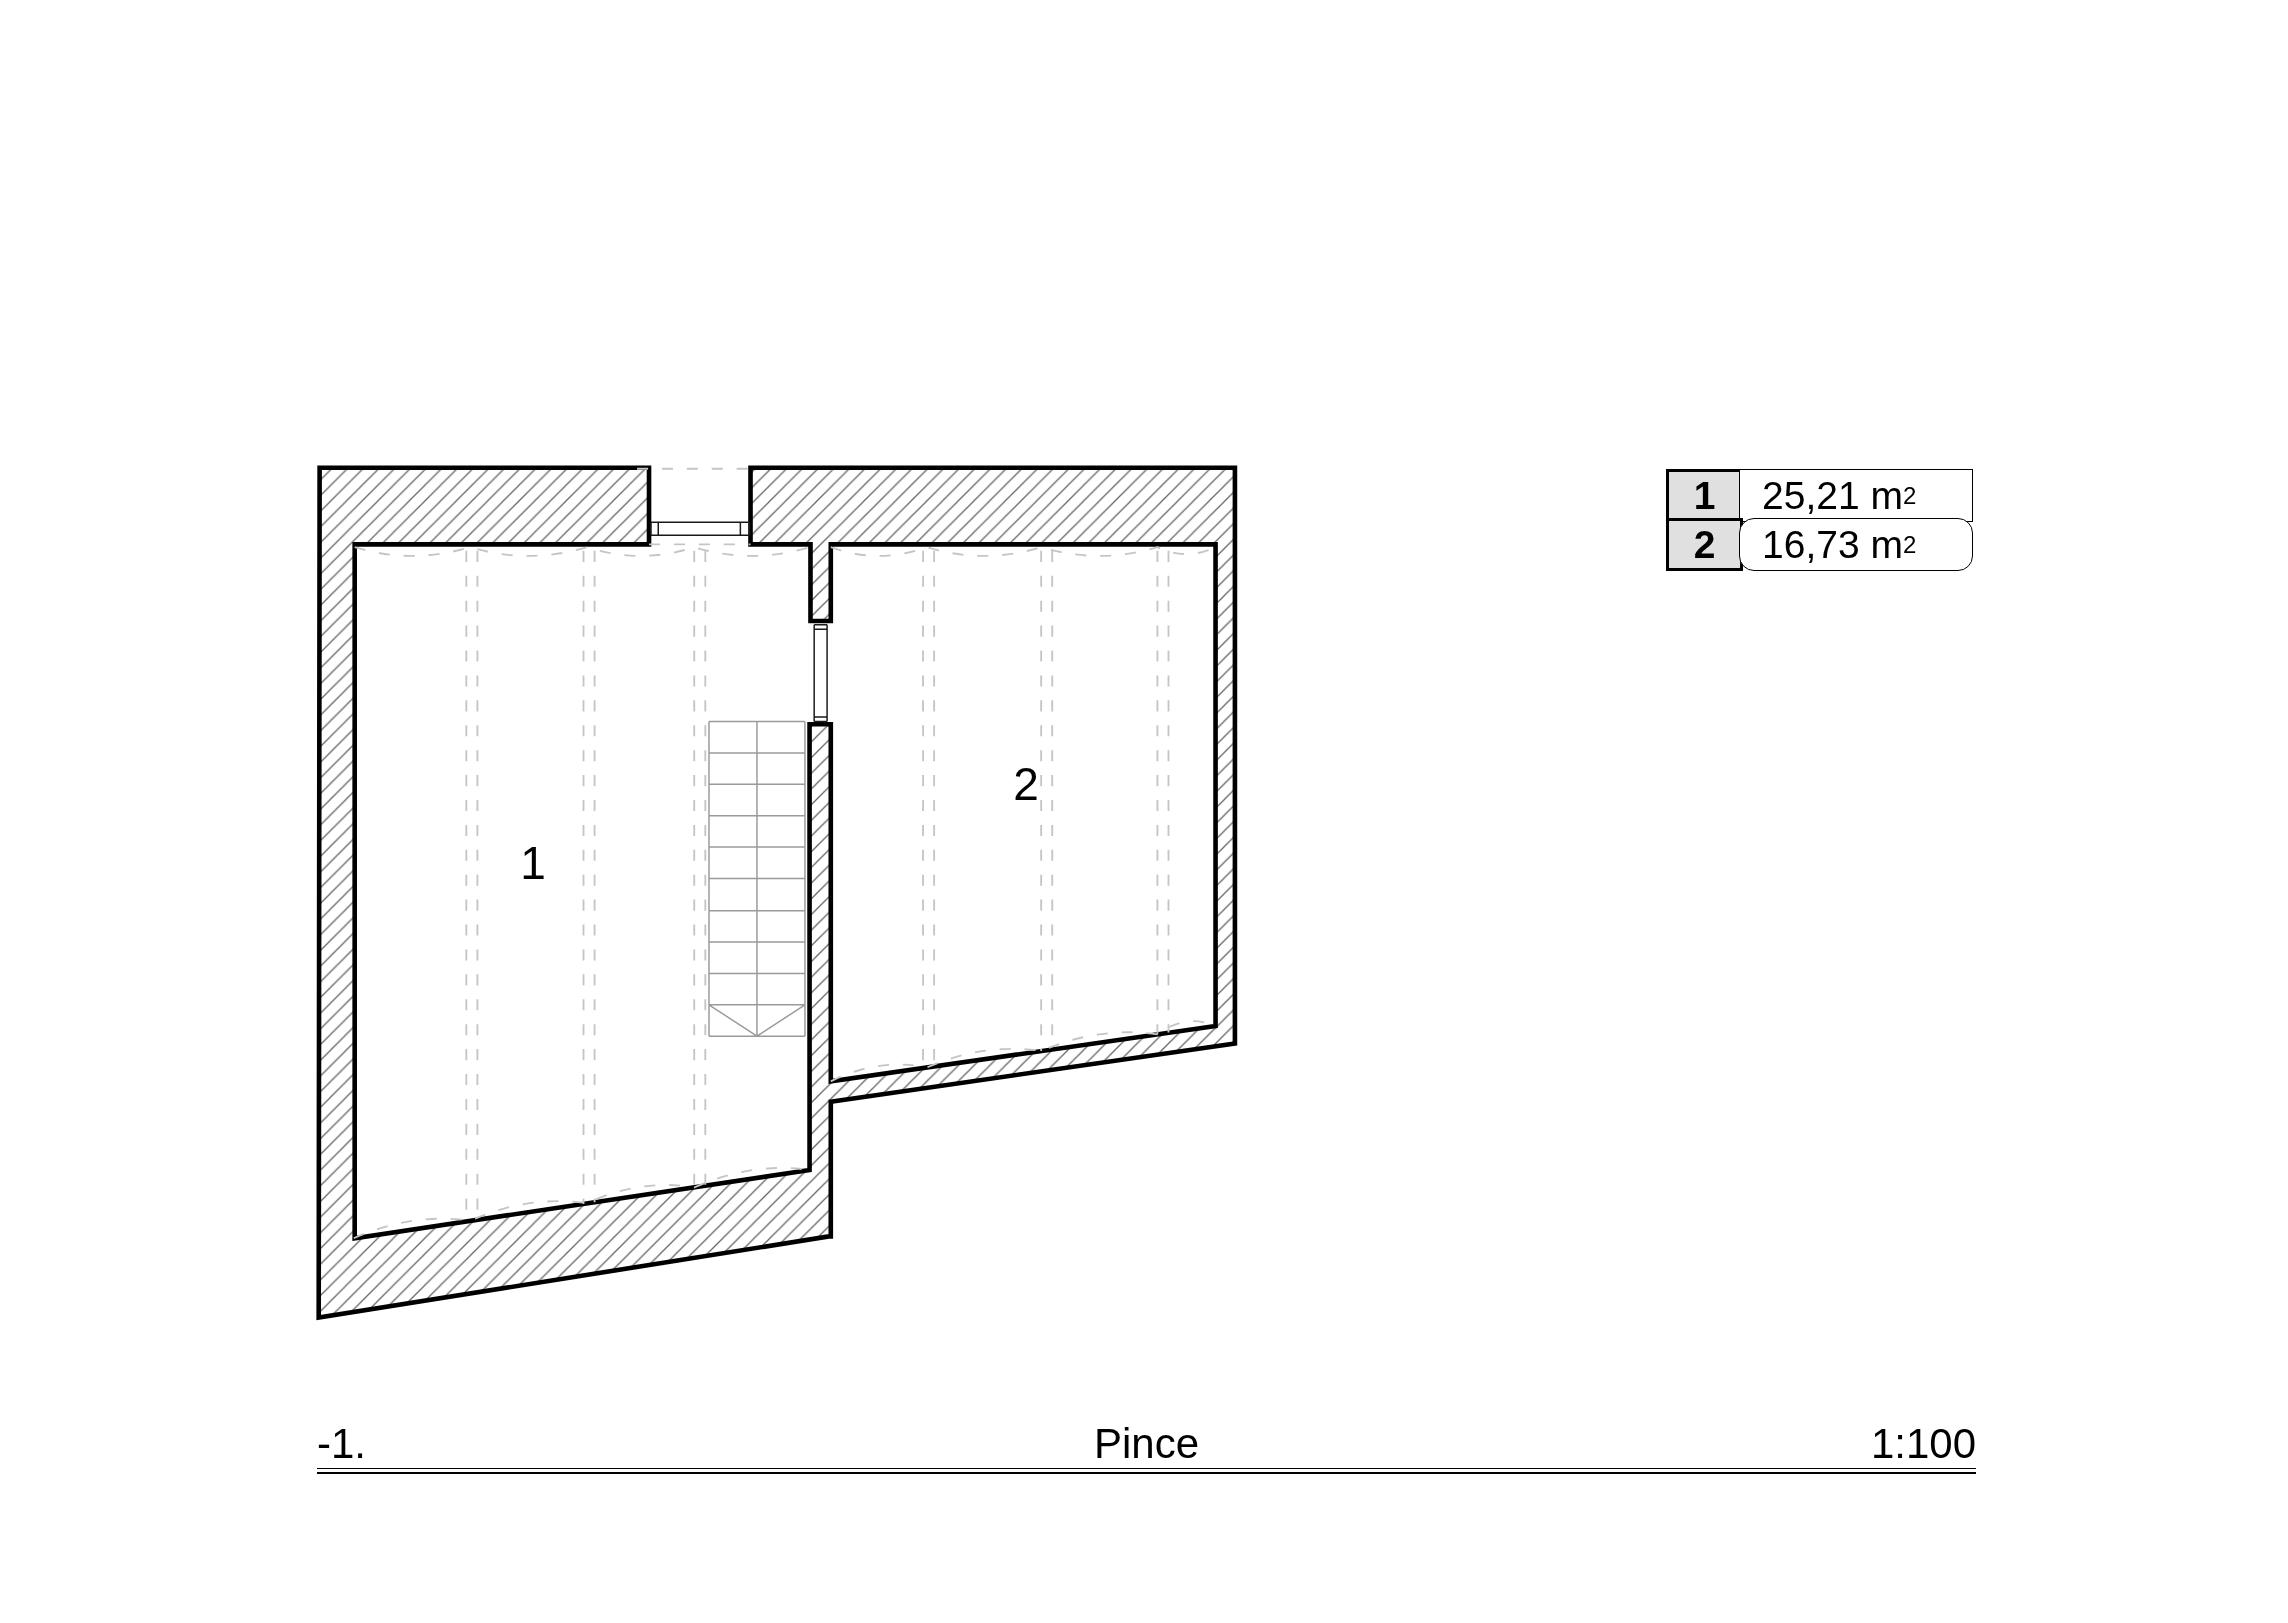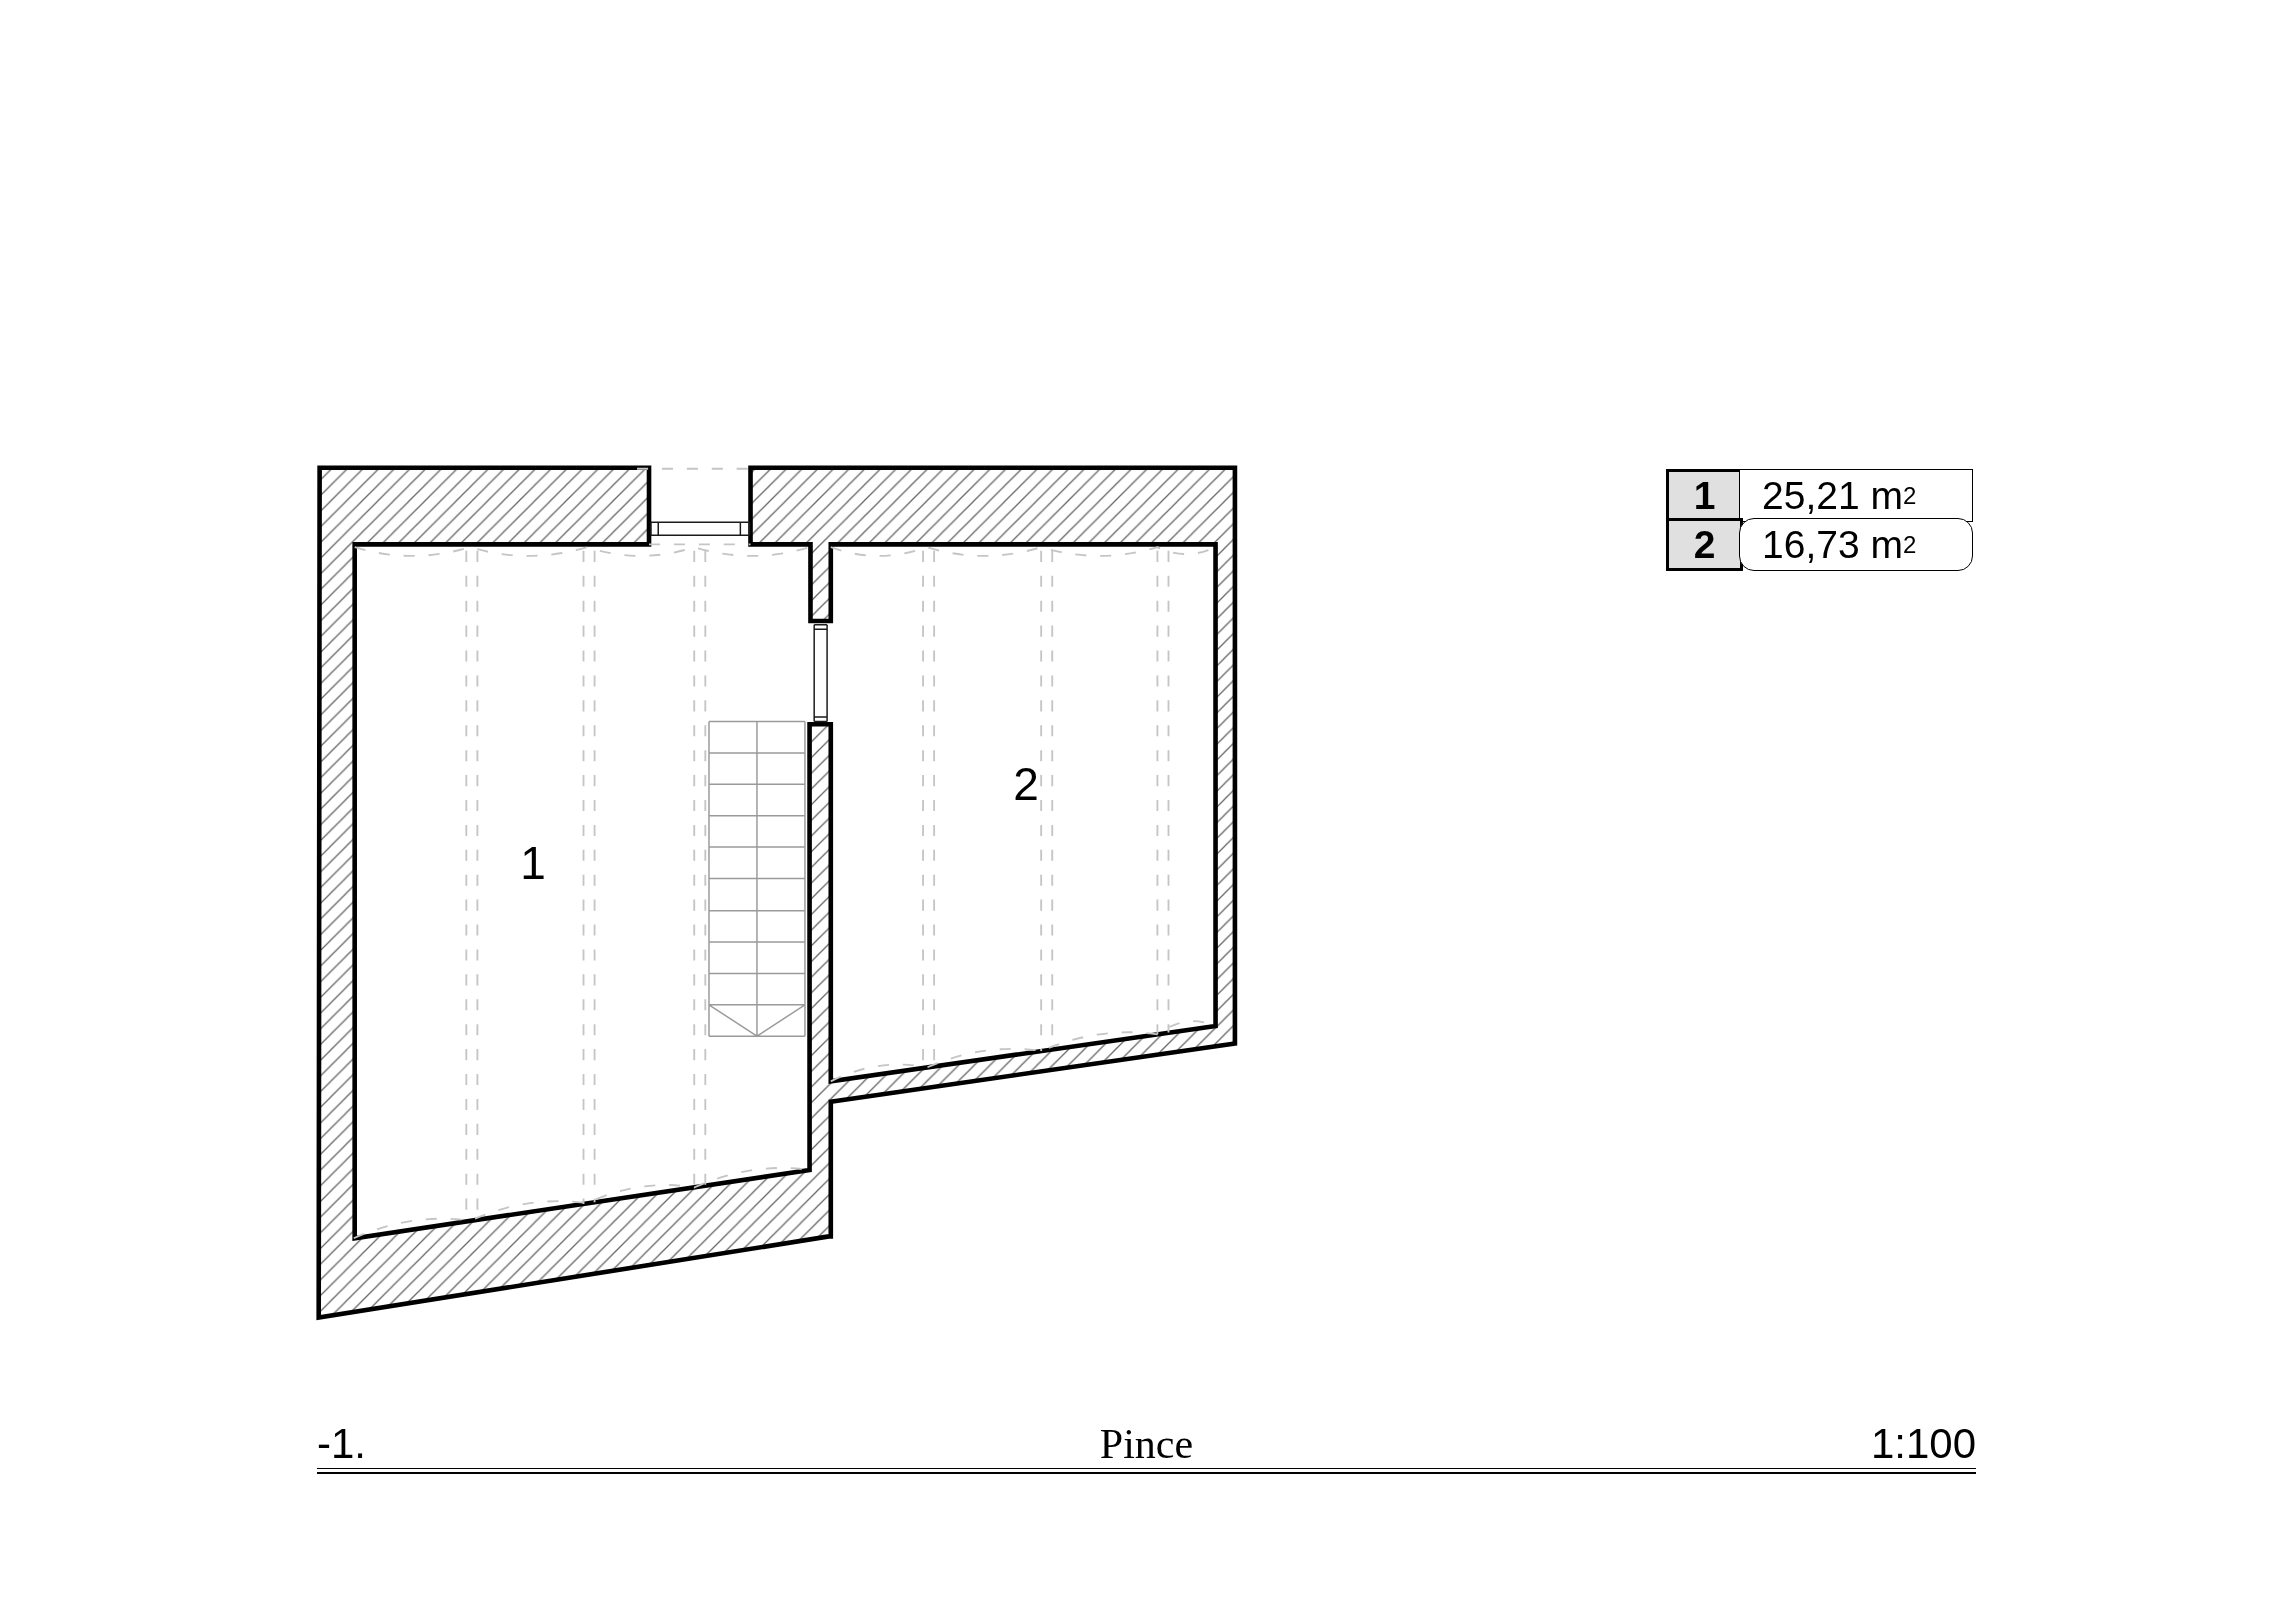--- a/index.html
+++ b/index.html
@@ -87,21 +87,20 @@
     position: absolute;
     left: 0;
     top: 0;
   }
   .title-name {
     position: absolute;
     left: 0;
     width: 100%;
     text-align: center;
     top: 0;
-    font-family: Liberation Serif, serif;
   }
   .title-scale {
     position: absolute;
     right: 0;
     top: 0;
   }
   .title-rule {
     position: absolute;
     left: 317px;
     top: 1468px;

